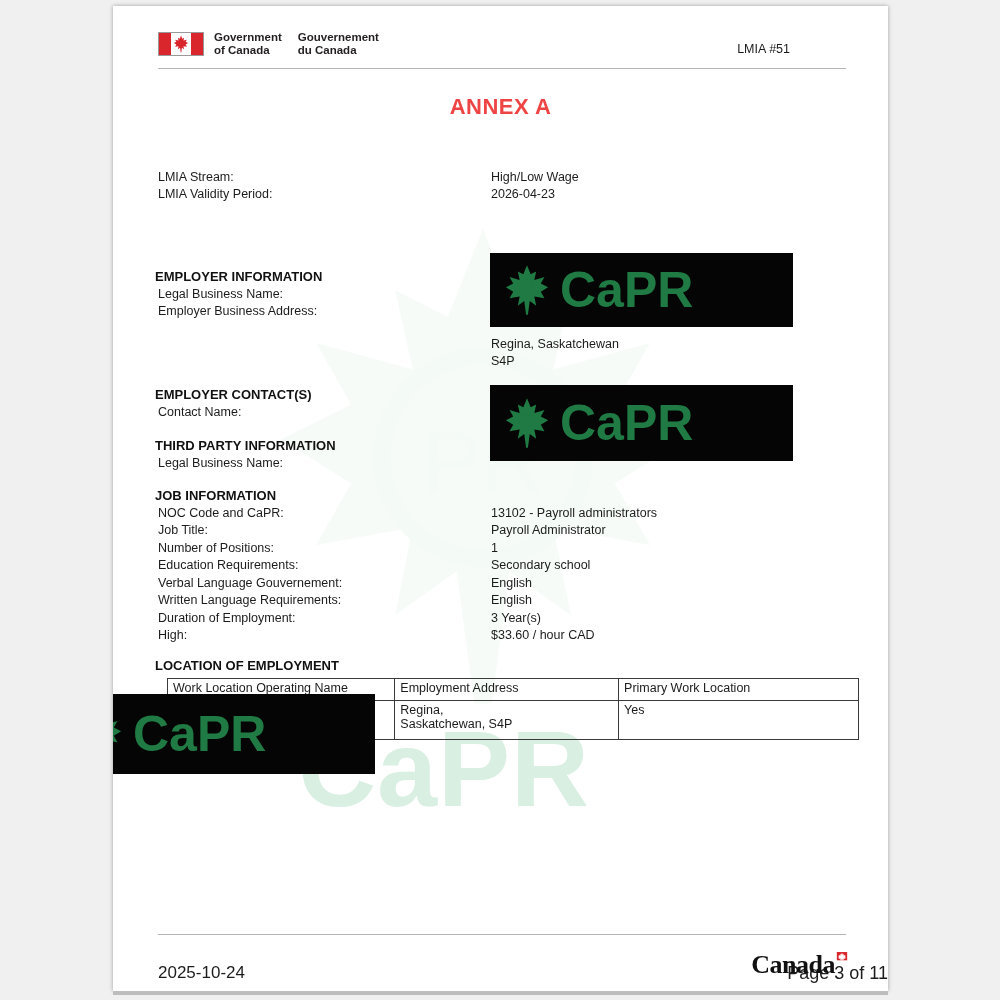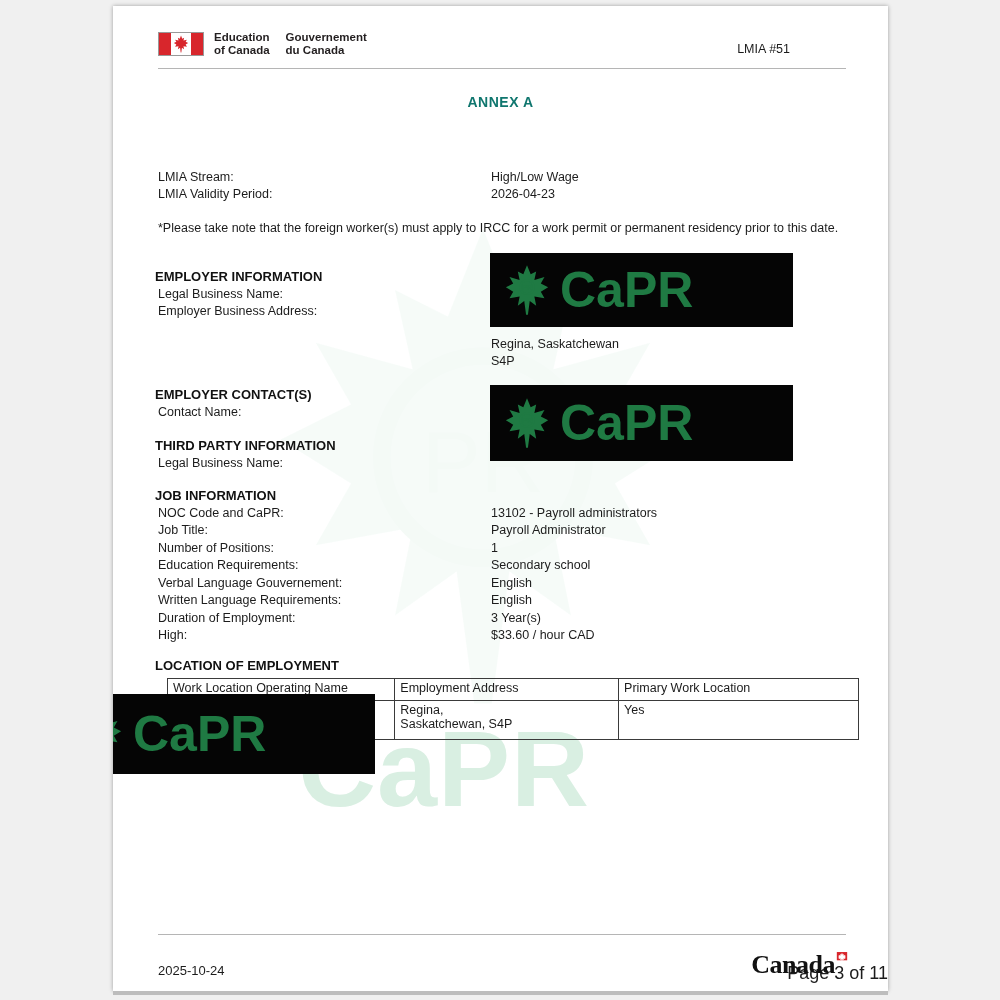--- a/index.html
+++ b/index.html
@@ -108,23 +108,23 @@
     right: 42px;
     top: 62px;
     border-bottom: 1px solid #b5b5b5;
   }
 
   .title {
     position: absolute;
     left: 0; right: 0;
     top: 88px;
     text-align: center;
-    font-size: 14px;
-    font-weight: bold;
-    color: #0f766e;
+    font-size: 22px;
+    font-weight: bold;
+    color: #ef4444;
     letter-spacing: 0.5px;
   }
   .subtitle {
     position: absolute;
     left: 0; right: 0;
     top: 130px;
     text-align: center;
     font-size: 12.5px;
     font-weight: bold;
     color: #111;
@@ -197,21 +197,21 @@
     position: absolute;
     left: 45px;
     right: 42px;
     top: 928px;
     border-bottom: 1px solid #b5b5b5;
   }
   .foot-date {
     position: absolute;
     left: 45px;
     top: 957px;
-    font-size: 13px;
+    font-size: 17px;
     color: #1c1c1c;
     text-align: center;
   }
   .foot-page {
     position: absolute;
     left: 4px; right: 0;
     top: 957px;
     text-align: right;
     font-size: 18px;
     color: #1c1c1c;
@@ -259,21 +259,21 @@
     <div class="gov-header">
       <div class="flag">
         <div class="bar l"></div>
         <div class="bar r"></div>
         <svg class="leaf" viewBox="0 0 100 116">
           <path fill="#d8262c" d="M50 4 L58 24 L70 18 L66 36 L88 30 L80 44 L96 52 L80 62 L88 76 L66 72 L70 92 L56 82 L52 112 L48 112 L44 82 L30 92 L34 72 L12 76 L20 62 L4 52 L20 44 L12 30 L34 36 L30 18 L42 24 Z"></path>
         </svg>
       </div>
       <div class="gov-wordmark">
         <div class="col">
-          <div>Education</div>
+          <div>Government</div>
           <div>of Canada</div>
         </div>
         <div class="col">
           <div>Gouvernement</div>
           <div>du Canada</div>
         </div>
       </div>
     </div>
 
     <div class="lmia-no">
@@ -285,21 +285,20 @@
 
     <div class="row" style="top:164px;left:0;right:0;">
       <span class="lbl">LMIA Stream:</span>
       <span class="val">High/Low Wage</span>
     </div>
     <div class="row" style="top:181px;left:0;right:0;">
       <span class="lbl">LMIA Validity Period:</span>
       <span class="val">2026-04-23</span>
     </div>
 
-    <div class="note" style="top:214px;">*Please take note that the foreign worker(s) must apply to IRCC for a work permit or permanent residency prior to this date.</div>
 
     <div class="sec-head" style="top:263px;">EMPLOYER INFORMATION</div>
     <div class="row" style="top:281px;left:0;right:0;">
       <span class="lbl">Legal Business Name:</span>
     </div>
     <div class="row" style="top:298px;left:0;right:0;">
       <span class="lbl">Employer Business Address:</span>
     </div>
     <div class="row" style="top:331px;left:0;right:0;">
       <span class="val">Regina, Saskatchewan</span>

